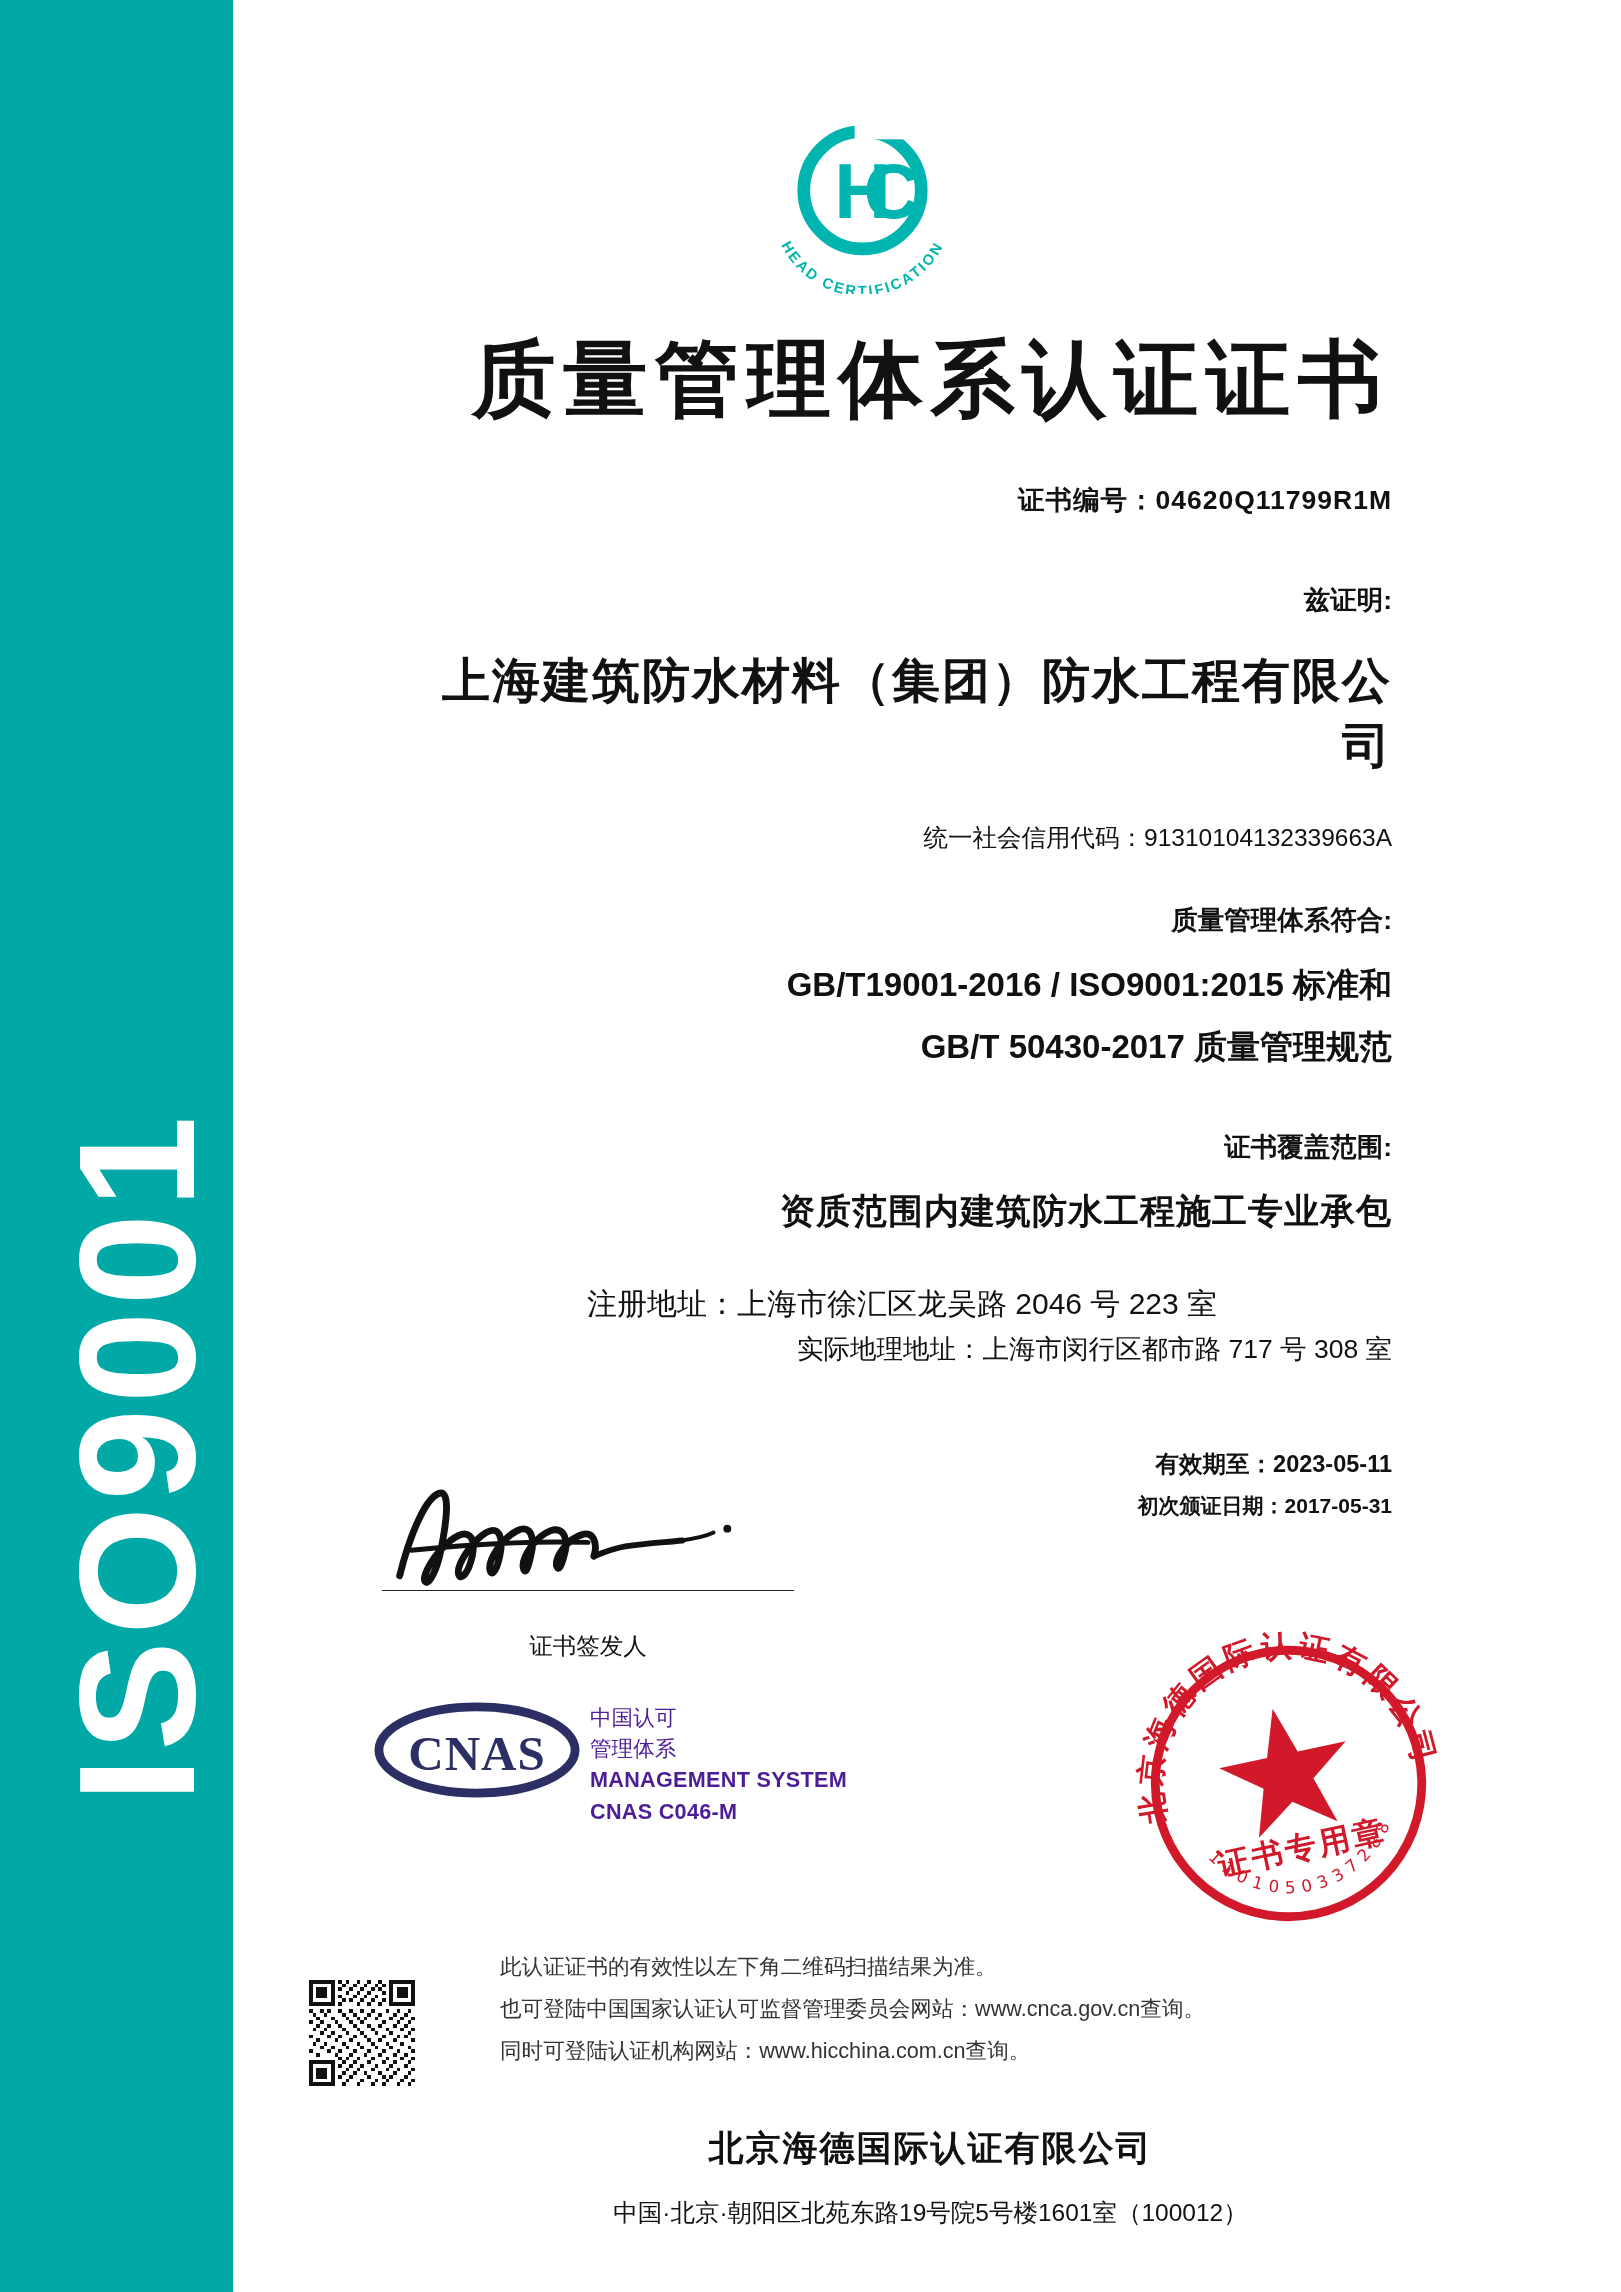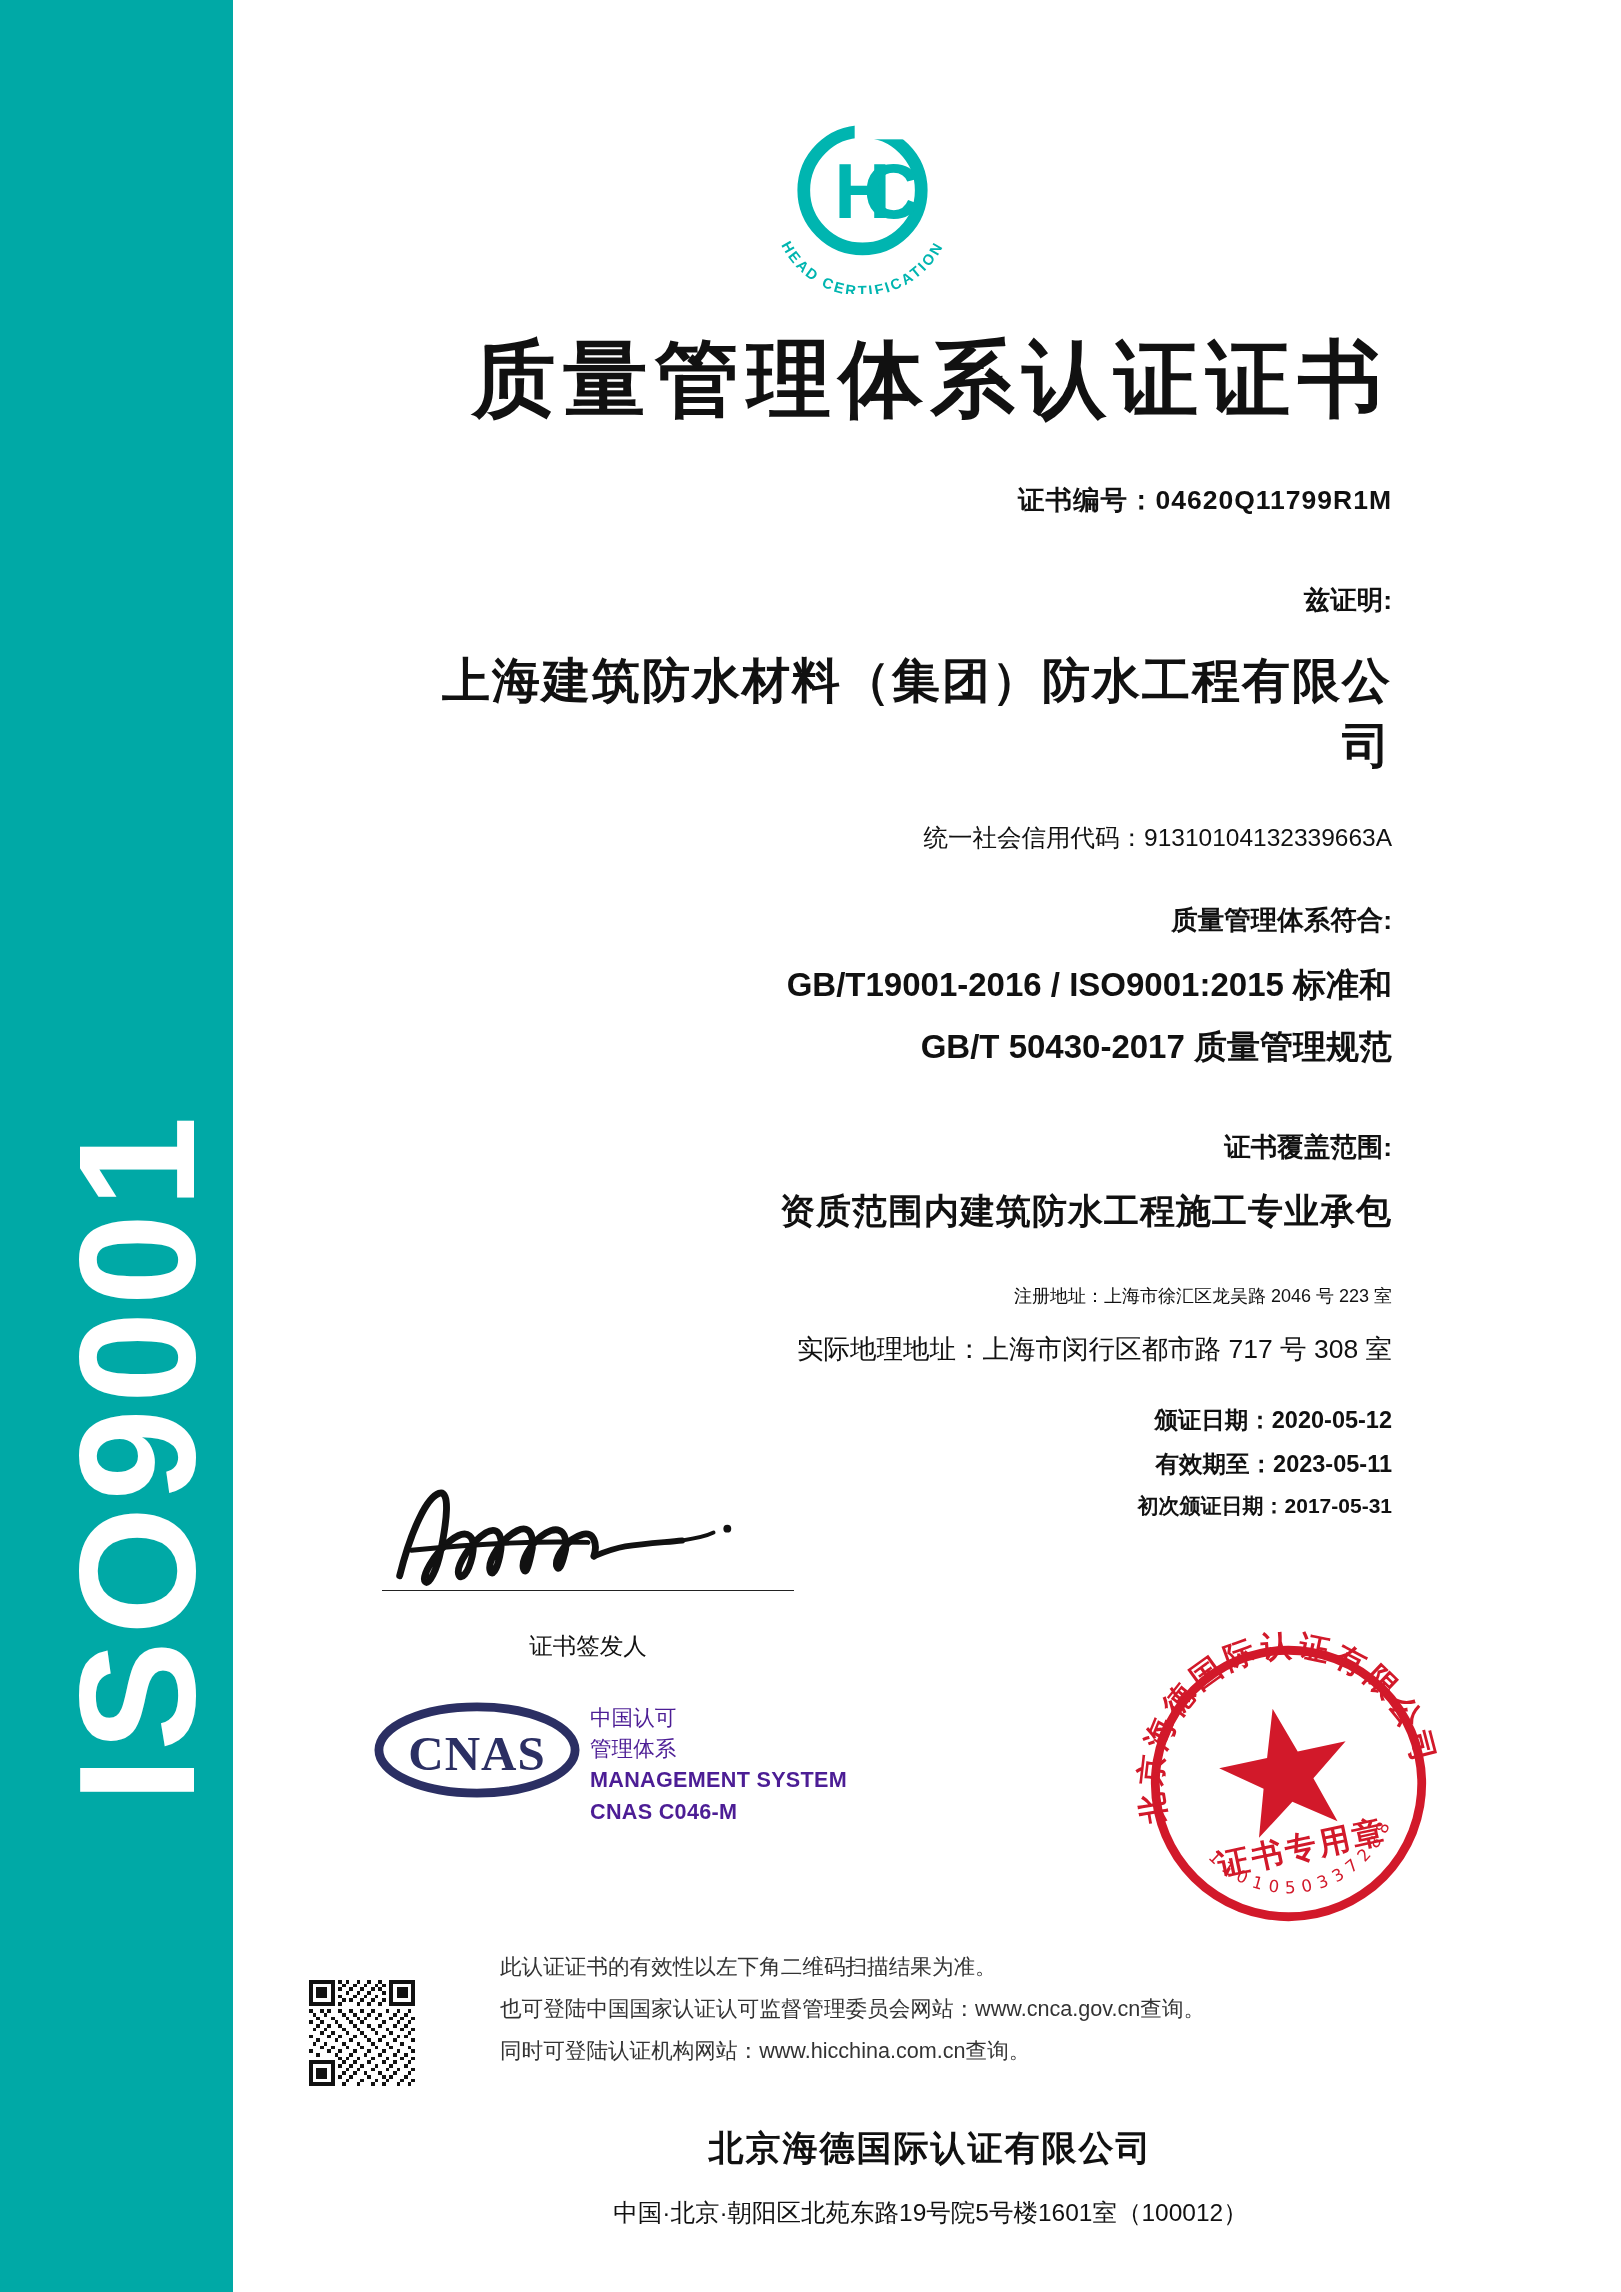--- a/index.html
+++ b/index.html
@@ -113,21 +113,22 @@
     font-weight: bold;
   }
   .scope-body {
     top: 1188px;
     font-size: 35px;
     font-weight: bold;
     letter-spacing: 1px;
   }
   .addr1 {
     top: 1284px;
-    font-size: 18px;
+    font-size: 30px;
+    text-align: center;
   }
   .addr2 {
     top: 1331px;
     font-size: 26.5px;
   }
   .date1 {
     top: 1404px;
     font-size: 23.5px;
     font-weight: bold;
   }
@@ -278,21 +279,20 @@
   <div class="rcol std-head">质量管理体系符合:</div>
   <div class="rcol std-line1">GB/T19001-2016 / ISO9001:2015 标准和</div>
   <div class="rcol std-line2">GB/T 50430-2017 质量管理规范</div>
 
   <div class="rcol scope-head">证书覆盖范围:</div>
   <div class="rcol scope-body">资质范围内建筑防水工程施工专业承包</div>
 
   <div class="rcol addr1">注册地址：上海市徐汇区龙吴路 2046 号 223 室</div>
   <div class="rcol addr2">实际地理地址：上海市闵行区都市路 717 号 308 室</div>
 
-  <div class="rcol date1">颁证日期：2020-05-12</div>
   <div class="rcol date2">有效期至：2023-05-11</div>
   <div class="rcol date3">初次颁证日期：2017-05-31</div>
 
   <div class="sig-wrap">
     <svg viewBox="0 0 420 160" width="412" height="157">
       <g fill="none" stroke="#111111" stroke-linecap="round" stroke-linejoin="round">
         <path d="M18 118 C 30 70, 46 38, 58 34 C 70 30, 66 62, 60 92 C 56 112, 48 128, 44 124 C 40 120, 52 96, 70 82 C 88 68, 96 78, 92 98 C 88 116, 80 124, 78 116 C 76 108, 90 84, 106 74 C 120 66, 124 80, 120 98 C 117 112, 112 120, 110 112 C 108 102, 122 80, 138 72 C 152 65, 156 80, 152 96 C 149 110, 146 118, 144 110 C 142 100, 156 78, 172 72 C 186 67, 190 82, 186 96 C 183 108, 180 114, 178 108 C 176 98, 190 80, 204 76 C 216 72, 220 86, 216 98" stroke-width="7"></path>
         <path d="M216 98 C 226 94, 236 90, 248 88 C 268 85, 286 84, 306 82" stroke-width="6"></path>
         <path d="M306 82 C 320 80, 330 78, 338 74" stroke-width="4"></path>
         <circle cx="352" cy="70" r="4" fill="#111111" stroke="none"></circle>

